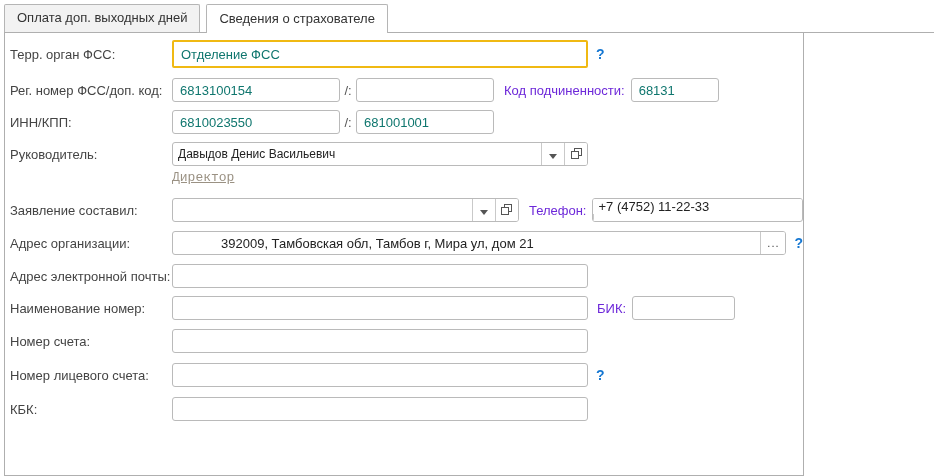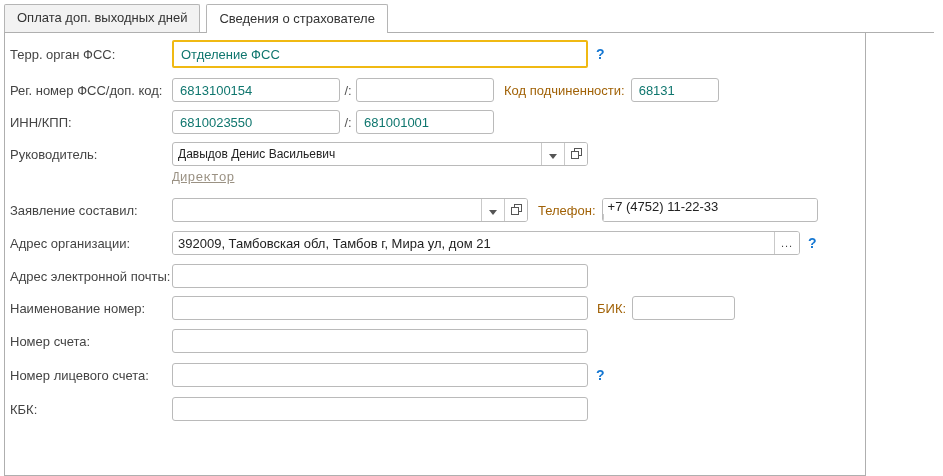--- a/index.html
+++ b/index.html
@@ -5,44 +5,44 @@
   html,body{margin:0;padding:0;background:#fff;}
   body{width:943px;height:476px;font-family:"Liberation Sans","DejaVu Sans",sans-serif;font-size:13px;color:#333;overflow:hidden;}
   .screen{width:943px;height:476px;position:relative;}
 
   
   .tabbar{margin-left:4px;width:930px;box-sizing:border-box;height:33px;display:flex;align-items:flex-end;gap:6px;border-bottom:1px solid #afafaf;}
   .tab{box-sizing:border-box;height:28px;line-height:26px;padding:0 12px;border:1px solid #b5b5b5;border-bottom:none;border-radius:2px 2px 0 0;background:#f2f2f2;color:#333;cursor:default;white-space:nowrap;}
   .tab.active{background:#fff;height:29px;line-height:28px;margin-bottom:-1px;position:relative;z-index:2;}
 
   
-  .panel{margin-left:4px;width:862px;height:443px;box-sizing:border-box;border-left:1px solid #afafaf;border-right:1px solid #afafaf;border-bottom:1px solid #afafaf;background:#fff;padding:7px 0 0 5px;}
+  .panel{margin-left:4px;width:800px;height:443px;box-sizing:border-box;border-left:1px solid #afafaf;border-right:1px solid #afafaf;border-bottom:1px solid #afafaf;background:#fff;padding:7px 0 0 5px;}
 
   .row{display:flex;align-items:center;height:24px;margin-bottom:8px;}
   .row.tall{height:28px;margin-bottom:10px;}
   .lbl{width:162px;flex:none;color:#444;white-space:nowrap;overflow:hidden;}
-  .inline-lbl{color:#a16207;white-space:nowrap;}
+  .inline-lbl{color:#6d28d9;white-space:nowrap;}
   .sep{width:10px;text-align:center;color:#555;margin:0 3px;flex:none;}
 
   .inp{box-sizing:border-box;height:24px;border:1px solid #bababa;border-radius:3px;padding:0 7px;font-family:inherit;font-size:13px;color:#0f766e;background:#fff;outline:none;}
   .inp.focused{height:28px;border:2px solid #f0b913;border-radius:2px;}
 
   .w416{width:416px;} .w168{width:168px;} .w138{width:138px;} .w88{width:88px;}
   .w103{width:103px;}
 
   
   .combo{box-sizing:border-box;display:inline-flex;align-items:stretch;height:24px;border:1px solid #bababa;border-radius:3px;background:#fff;overflow:hidden;}
   .combo .cinp{flex:1;border:none;outline:none;padding:0 5px;font-family:inherit;font-size:12px;color:#222;background:transparent;min-width:0;}
   .cbtn{flex:none;width:22px;display:flex;align-items:center;justify-content:center;border-left:1px solid #c9c9c9;background:#fff;cursor:pointer;}
 
   
   .fwrap{box-sizing:border-box;display:inline-flex;align-items:stretch;height:24px;border:1px solid #bababa;border-radius:3px;background:#fff;overflow:hidden;}
   .fwrap .cinp{flex:1;border:none;outline:none;padding:0 5px;font-family:inherit;font-size:13px;color:#222;min-width:0;}
   .dots{flex:none;width:24px;display:flex;align-items:center;justify-content:center;border-left:1px solid #c9c9c9;background:#fff;color:#444;font-size:11px;letter-spacing:1px;cursor:pointer;}
-  .w628{width:628px;} .w356{width:356px;} .w216{width:216px;flex-direction:column;}
+  .w628{width:628px;padding-left:43px;} .w356{width:356px;} .w216{width:216px;flex-direction:column;}
 
   .help{color:#1577d2;font-weight:bold;font-size:14px;margin-left:8px;cursor:pointer;flex:none;}
   .linkrow{height:18px;margin:2px 0 12px 0;display:flex;align-items:center;}
   .poslink{margin-left:162px;color:#9a9183;text-decoration:underline;cursor:pointer;font-family:Liberation Mono, monospace;}
   .section{height:18px;margin:5px 0 10px 0;color:#2e9e52;}
   .ml10{margin-left:10px;margin-right:6px;}
   .ml9{margin-left:9px;margin-right:6px;}
 </style>
 </head>
 <body>

